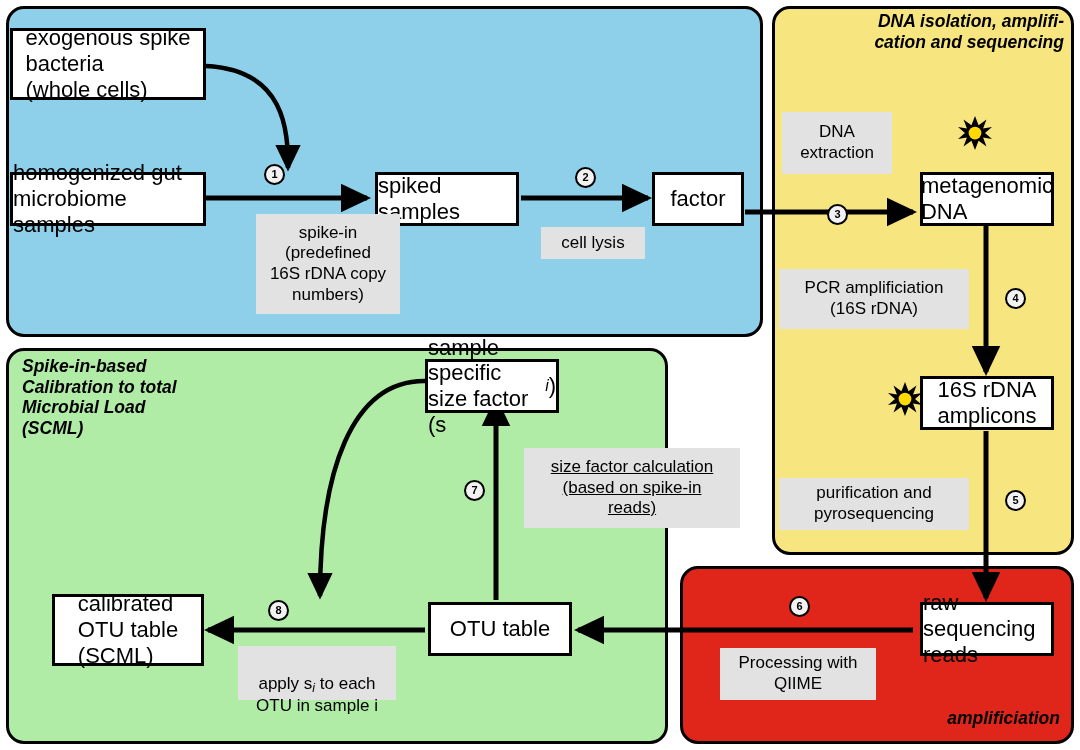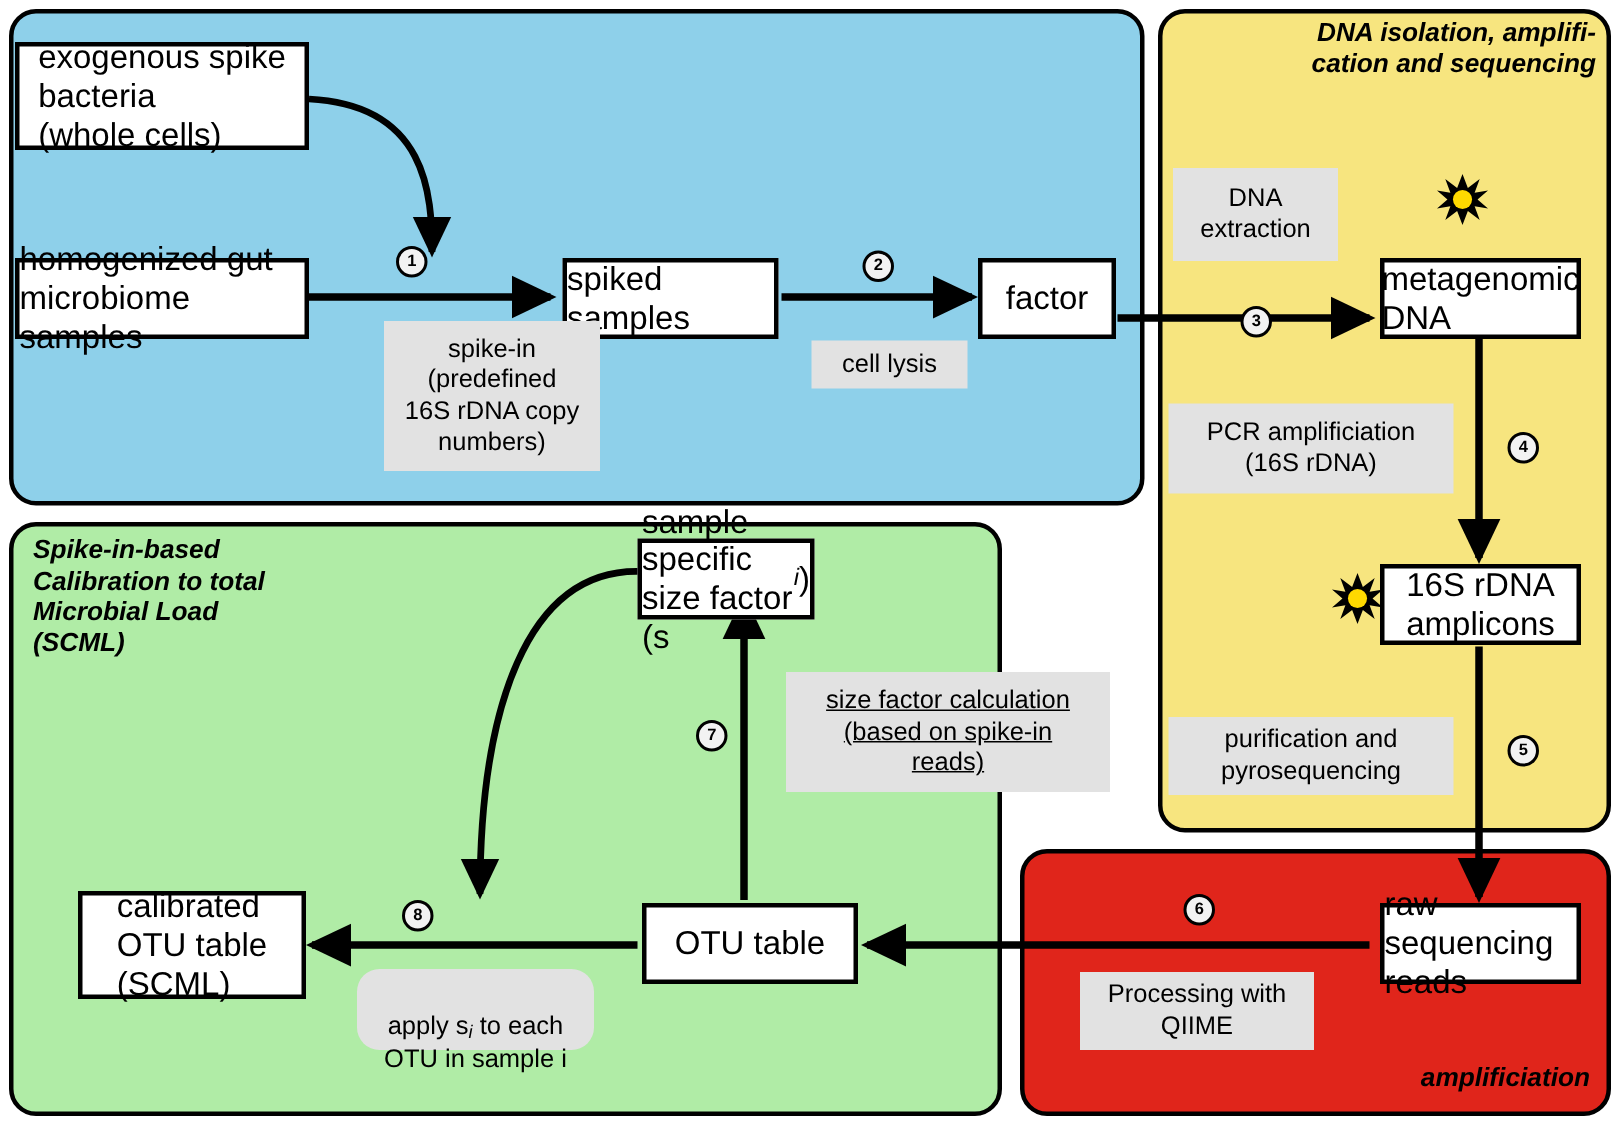--- a/index.html
+++ b/index.html
@@ -177,21 +177,21 @@
 DNA</div>
 
   <div class="ebox" style="left:920px; top:376px; width:134px; height:54px;">16S rDNA
 amplicons</div>
 
   <div class="ebox" style="left:920px; top:602px; width:134px; height:54px;">raw sequencing
 reads</div>
 
   <div class="ebox" style="left:428px; top:602px; width:144px; height:54px;">OTU table</div>
 
-  <div class="ebox" style="left:425px; top:359px; width:118px; height:54px;">
+  <div class="ebox" style="left:425px; top:359px; width:134px; height:54px;">
     <span>sample-specific
 size factor (s</span><span class="sub">i</span><span>)</span>
   </div>
 
   <div class="ebox" style="left:52px; top:594px; width:152px; height:72px;">calibrated
 OTU table
 (SCML)</div>
 
   <div class="note" style="left:216px; top:214px; width:144px; height:100px;margin-left:40px;">spike-in
 (predefined
@@ -209,21 +209,21 @@
   <div class="note" style="left:779px; top:478px; width:190px; height:52px;">purification and
 pyrosequencing</div>
 
   <div class="note" style="left:720px; top:648px; width:156px; height:52px;">Processing with
 QIIME</div>
 
   <div class="note" style="left:524px; top:448px; width:216px; height:80px;text-decoration:underline;">size factor calculation
 (based on spike-in
 reads)</div>
 
-  <div class="note" style="left:238px; top:646px; width:158px; height:54px; display:block; padding-top:7px;border-radius:15px;">
+  <div class="note" style="left:238px; top:646px; width:158px; height:54px; display:block; padding-top:7px;">
     <span>apply s</span><span class="sub">i</span><span> to each
 OTU in sample i</span>
   </div>
 
   <div class="step" style="left:264px; top:164px;">1</div>
 
   <div class="step" style="left:575px; top:167px;">2</div>
 
   <div class="step" style="left:827px; top:204px;">3</div>
 

